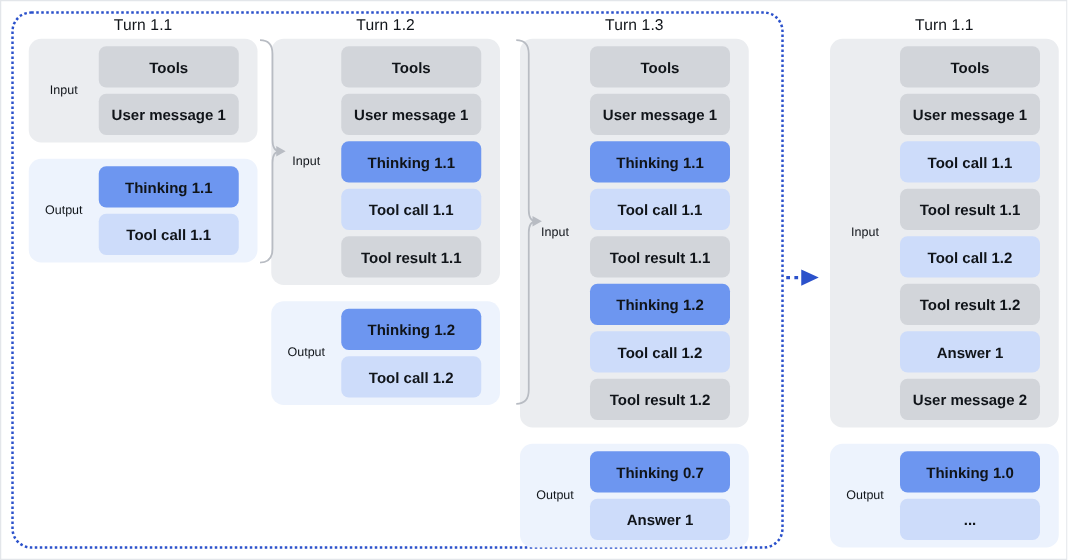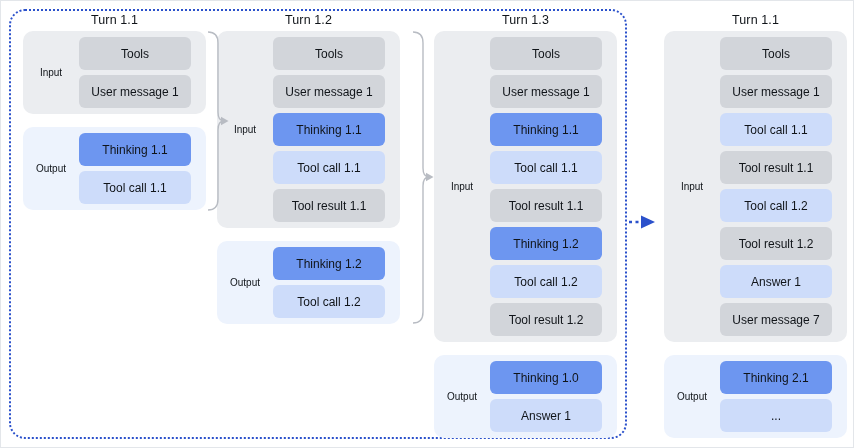--- a/index.html
+++ b/index.html
@@ -26,21 +26,21 @@
   .panel-label{
     flex:0 0 56px;align-self:center;text-align:center;
     font-size:10px;font-weight:500;color:var(--text,#101419);
   }
   .blocks{
     flex:1;display:flex;flex-direction:column;gap:5px;
     padding:6px 15px 6px 0;
   }
   .block{
     height:33px;border-radius:6px;display:flex;align-items:center;justify-content:center;
-    font-size:12px;font-weight:400;color:var(--text,#101419);
+    font-size:12px;font-weight:700;color:var(--text,#101419);
   }
   .block.gray{background:var(--context-block,#d2d5da);}
   .block.blue{background:var(--thinking-block,#6d96f0);}
   .block.light{background:var(--tool-call-block,#cddcfa);}
   .bracket{position:absolute;pointer-events:none;}
   .bracket path{fill:none;stroke:var(--bracket-gray,#b8bcc3);stroke-width:1.4;}
   .bracket polygon{fill:var(--bracket-gray,#b8bcc3);}
   .next-arrow{position:absolute;pointer-events:none;}
   .next-arrow line{stroke:var(--frame-blue,#2b51cb);stroke-width:2.6;stroke-dasharray:3 3.5;}
   .next-arrow polygon{fill:var(--frame-blue,#2b51cb);}
@@ -83,62 +83,62 @@
           </div>
         </div>
         <div class="panel output">
           <div class="panel-label">Output</div>
           <div class="blocks">
             <div class="block blue">Thinking 1.2</div>
             <div class="block light">Tool call 1.2</div>
           </div>
         </div>
       </div>
-      <div class="column" style="left: 433px;">
+      <div class="column" style="left: 415px;">
         <div class="col-title">Turn 1.3</div>
         <div class="panel input">
           <div class="panel-label">Input</div>
           <div class="blocks">
             <div class="block gray">Tools</div>
             <div class="block gray">User message 1</div>
             <div class="block blue">Thinking 1.1</div>
             <div class="block light">Tool call 1.1</div>
             <div class="block gray">Tool result 1.1</div>
             <div class="block blue">Thinking 1.2</div>
             <div class="block light">Tool call 1.2</div>
             <div class="block gray">Tool result 1.2</div>
           </div>
         </div>
         <div class="panel output">
           <div class="panel-label">Output</div>
           <div class="blocks">
-            <div class="block blue">Thinking 1.0</div>
+            <div class="block blue">Thinking 0.7</div>
             <div class="block light">Answer 1</div>
           </div>
         </div>
       </div>
       <div class="column" style="left: 663px;">
         <div class="col-title">Turn 1.1</div>
         <div class="panel input">
           <div class="panel-label">Input</div>
           <div class="blocks">
             <div class="block gray">Tools</div>
             <div class="block gray">User message 1</div>
             <div class="block light">Tool call 1.1</div>
             <div class="block gray">Tool result 1.1</div>
             <div class="block light">Tool call 1.2</div>
             <div class="block gray">Tool result 1.2</div>
             <div class="block light">Answer 1</div>
-            <div class="block gray">User message 7</div>
+            <div class="block gray">User message 2</div>
           </div>
         </div>
         <div class="panel output">
           <div class="panel-label">Output</div>
           <div class="blocks">
-            <div class="block blue">Thinking 2.1</div>
+            <div class="block blue">Thinking 1.0</div>
             <div class="block light">...</div>
           </div>
         </div>
       </div>
     </div>
 
   <svg class="bracket" style="left:206px;top:30px;" width="24" height="180" viewBox="0 0 24 180">
     <path d="M1,1 Q11,1 11,12 V81 Q11,90 17,90 Q11,90 11,99 V168 Q11,179 1,179"></path>
     <polygon points="14,85.8 21.5,90 14,94.2"></polygon>
   </svg>

